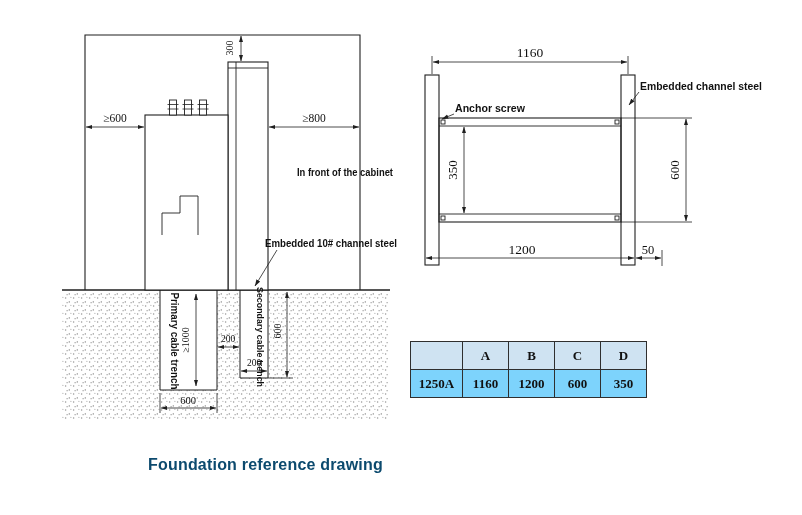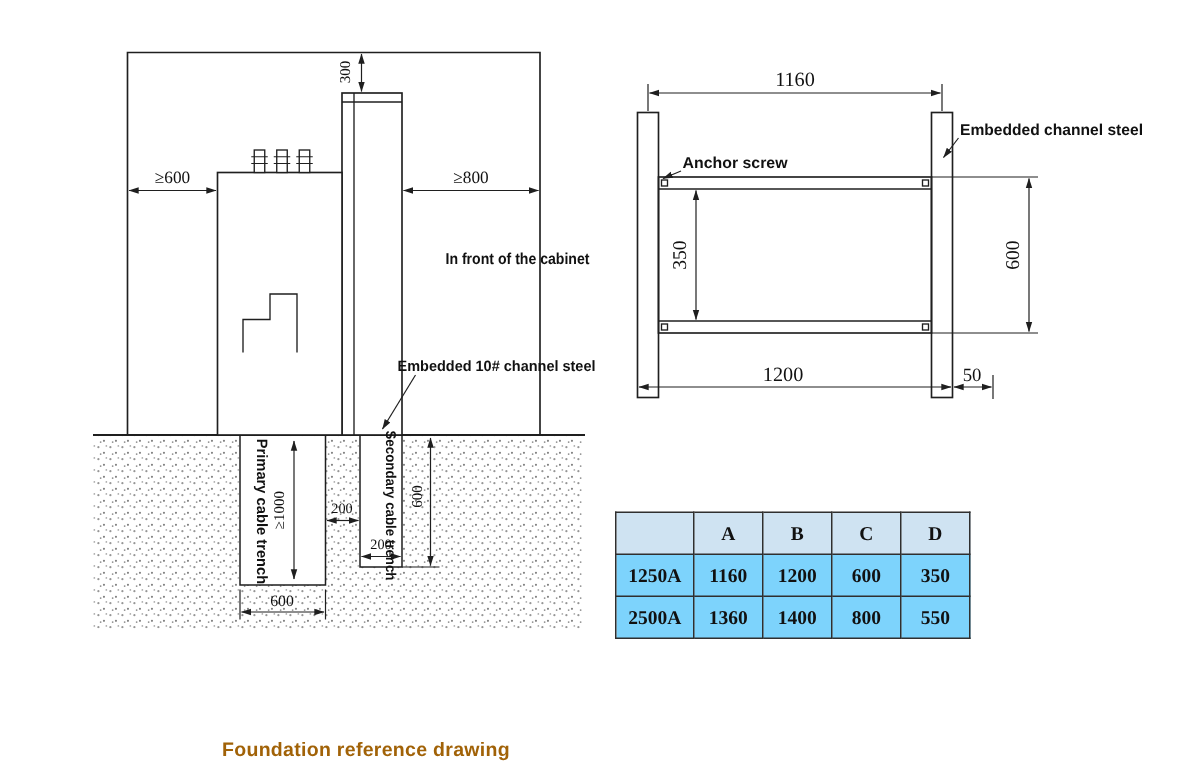--- a/index.html
+++ b/index.html
@@ -36,25 +36,25 @@
     padding: 0;
     height: 27px;
     background: #7dd3fc;
   }
   .spec-table thead th { background: var(--table-header-bg, #cfe3f2); }
   .col-model { width: 52px; }
   .col-val { width: 46px; }
   .caption {
     position: absolute;
     left: 148px;
-    top: 492px;
+    top: 456px;
     font-family: "Liberation Sans", sans-serif;
     font-weight: 700;
-    font-size: 13px;
-    color: #a16207;
+    font-size: 16px;
+    color: #0c4a6e;
     letter-spacing: 0.2px;
   }
 </style>
 </head>
 <body>
 
 <div class="stage">
 
   <svg class="side-view" width="410" height="470" viewBox="0 0 410 470">
     <defs>
@@ -194,25 +194,18 @@
       </tr>
     </thead>
     <tbody>
       <tr>
         <td>1250A</td>
         <td>1160</td>
         <td>1200</td>
         <td>600</td>
         <td>350</td>
       </tr>
-      <tr>
-        <td>2500A</td>
-        <td>1360</td>
-        <td>1400</td>
-        <td>800</td>
-        <td>550</td>
-      </tr>
     </tbody>
   </table>
 
   <div class="caption">Foundation reference drawing</div>
 
 </div>
 
 </body></html>

